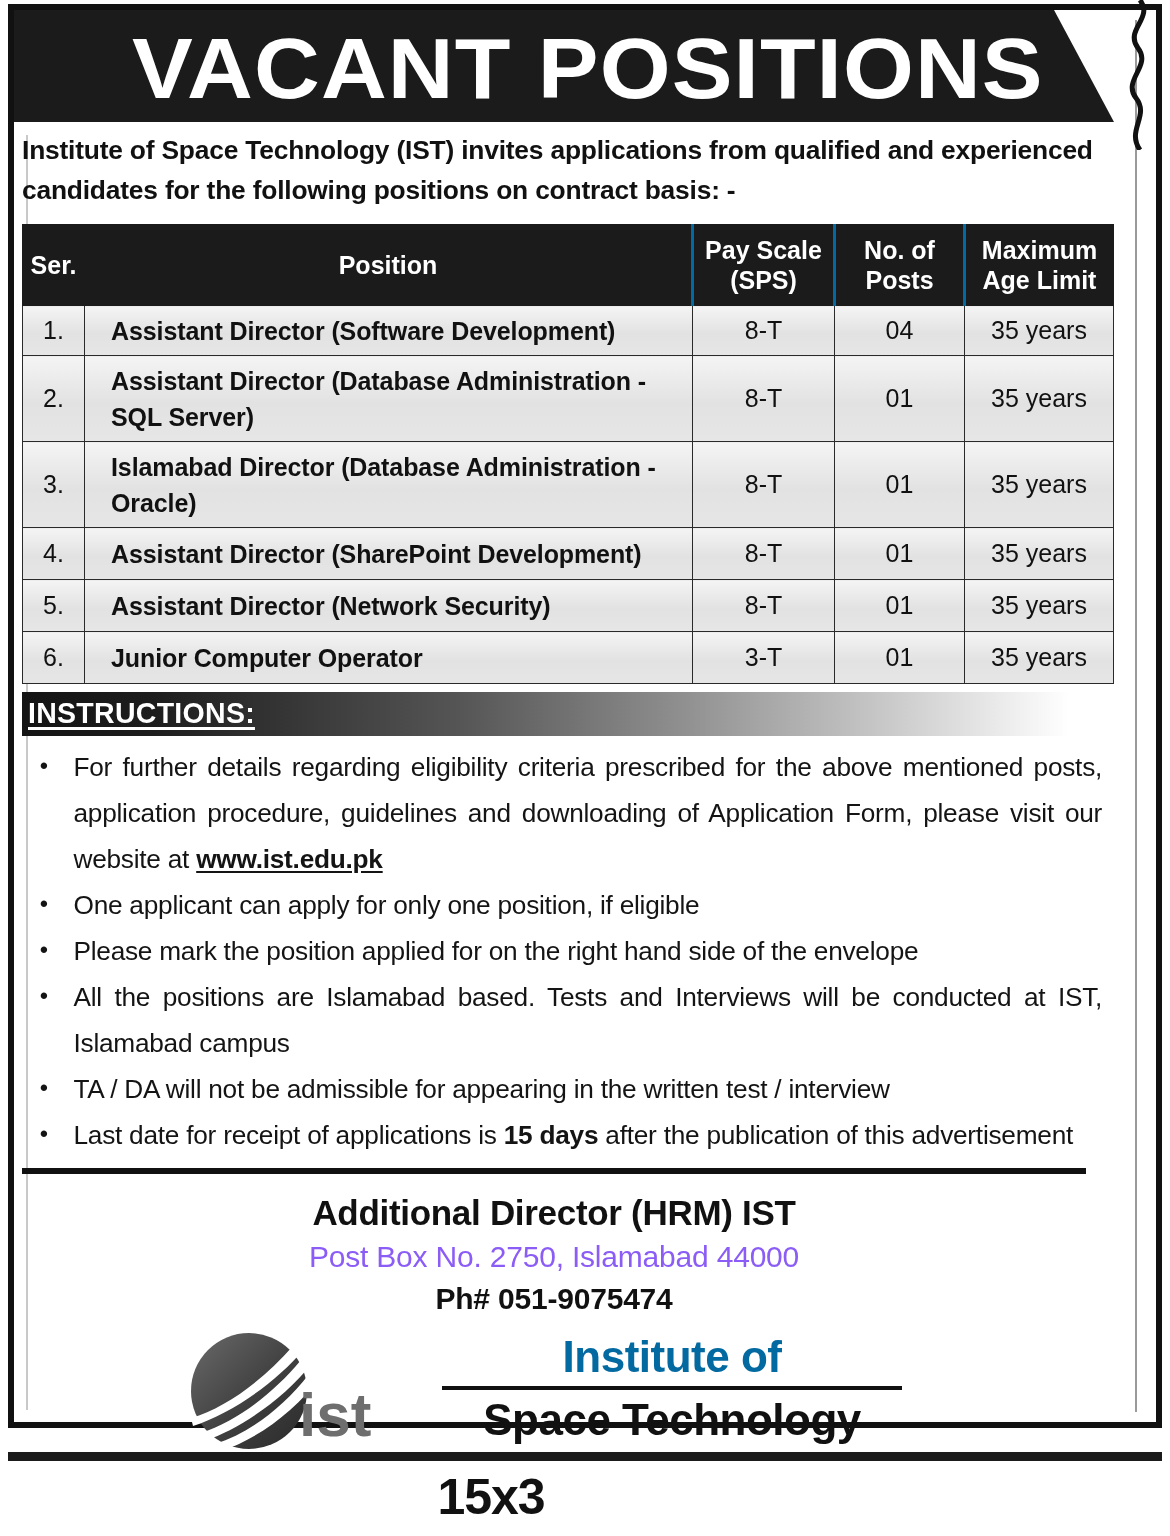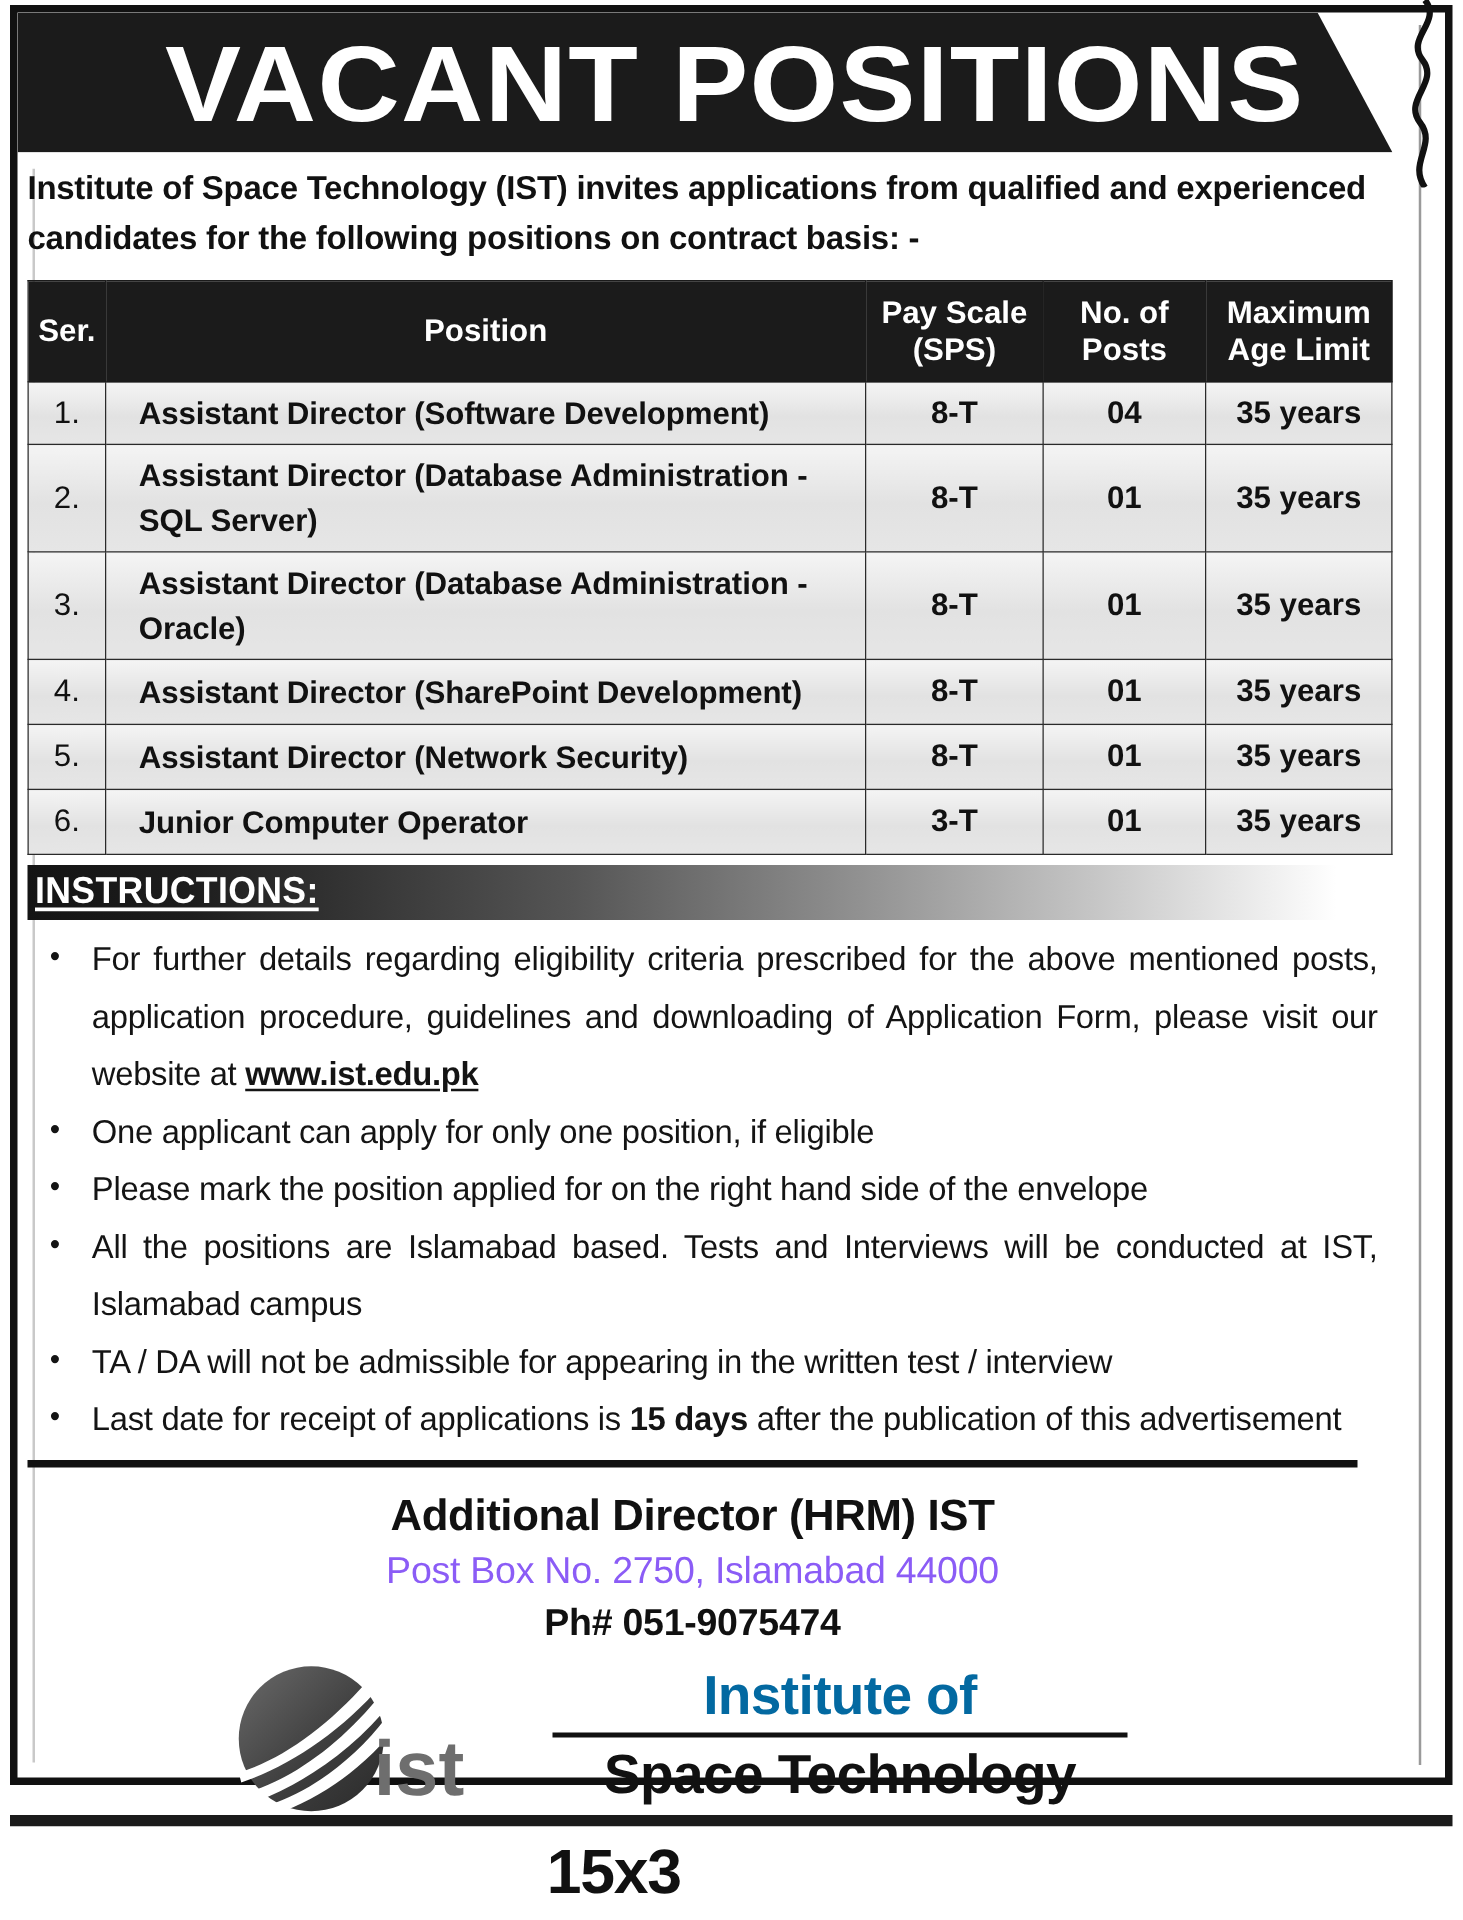--- a/index.html
+++ b/index.html
@@ -119,21 +119,21 @@
     background: #1b1b1b;
     color: #ffffff;
     font-size: 25px;
     font-weight: 700;
     line-height: 30px;
     padding: 10px 4px;
     text-align: center;
     border-color: #1b1b1b;
   }
   table.vac thead th.sep {
-    border-left: 1px solid #0369a1;
+    border-left: 3px solid #0369a1;
   }
   col.c-ser   { width: 62px;  }
   col.c-pos   { width: 608px; }
   col.c-pay   { width: 142px; }
   col.c-posts { width: 130px; }
   col.c-age   { width: 149px; }
 
   table.vac tbody td {
     background: linear-gradient(180deg, #f4f4f4 0%, #e2e2e2 55%, #e6e6e6 100%);
     font-size: 25px;
@@ -146,21 +146,21 @@
     padding: 2px;
   }
   td.pos {
     font-weight: 700;
     padding: 6px 0 6px 26px;
     line-height: 36px;
     letter-spacing: -0.1px;
   }
   td.mid {
     text-align: center;
-    font-weight: 700;
+    font-weight: 400;
     padding: 2px 2px;
   }
   tr.r1 td { height: 50px; }
   tr.r2 td, tr.r3 td { height: 86px; }
   tr.r4 td, tr.r5 td, tr.r6 td { height: 52px; }
 
   
   .instr-head {
     position: relative;
     margin-top: 8px;
@@ -367,21 +367,21 @@
         </tr>
         <tr class="r2">
           <td class="ser">2.</td>
           <td class="pos">Assistant Director (Database Administration - SQL Server)</td>
           <td class="mid">8-T</td>
           <td class="mid">01</td>
           <td class="mid">35 years</td>
         </tr>
         <tr class="r3">
           <td class="ser">3.</td>
-          <td class="pos">Assistant Director (Database Administration - Oracle)</td>
+          <td class="pos">Islamabad Director (Database Administration - Oracle)</td>
           <td class="mid">8-T</td>
           <td class="mid">01</td>
           <td class="mid">35 years</td>
         </tr>
         <tr class="r4">
           <td class="ser">4.</td>
           <td class="pos">Assistant Director (SharePoint Development)</td>
           <td class="mid">8-T</td>
           <td class="mid">01</td>
           <td class="mid">35 years</td>

